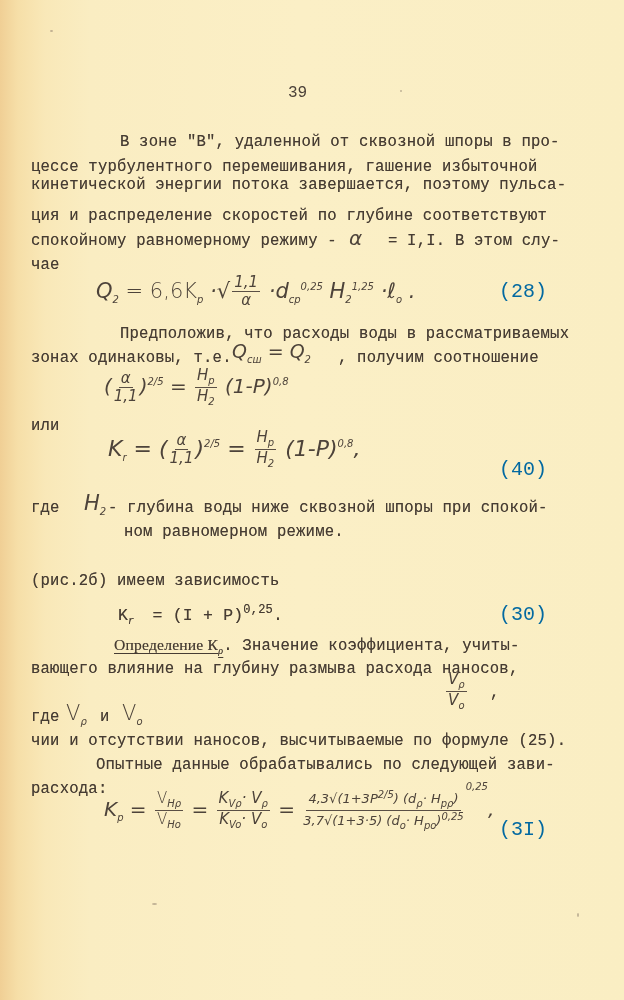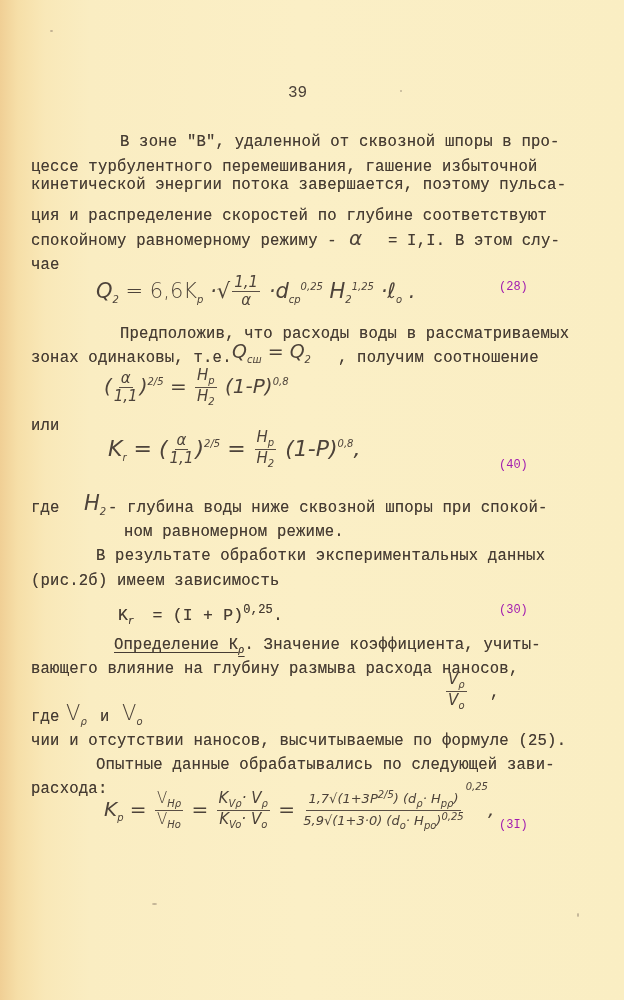--- a/index.html
+++ b/index.html
@@ -20,22 +20,22 @@
     .hw {
       position: absolute; white-space: nowrap;
       font-family: "DejaVu Sans", "Liberation Sans", sans-serif;
       font-style: italic; font-weight: 300; color: #4d433a;
       font-size: 21px;
     }
     .hw sub, .hw sup { font-size: 10px; font-style: italic; }
     .frac { display: inline-flex; flex-direction: column; align-items: center; vertical-align: middle; margin: 0 2px; line-height: 1; }
     .frac .num { border-bottom: 1px solid #5a4f45; padding: 0 2px 1px; font-size: 15px; }
     .frac .den { padding-top: 1px; font-size: 15px; }
-    .eqno { position: absolute; font-family: "Liberation Mono", monospace; font-size: 12px; color:#a21caf; }
-    .underline { text-decoration: underline; text-underline-offset: 3px; }
+    .eqno { position: absolute; font-family: "Liberation Mono", monospace; font-size: 20px; color:#0369a1; }
+    .underline { text-decoration: underline; text-underline-offset: 3px; font-family: Liberation Serif, serif; }
     .speck { position:absolute; background:#8a7a6a; border-radius:50%; opacity:.5; }
   </style>
 </head>
 <body>
 
 <div class="page">
 
   <div class="pnum">39</div>
 
   <div class="ln" style="left:120px;top:133px">В зоне "В", удаленной от сквозной шпоры в про-</div>
@@ -96,21 +96,20 @@
       </span>
     <span>(1-P)</span><sup>0,8</sup><span>,</span>
   </div>
   <div class="eqno" style="left:499px;top:458px">(40)</div>
 
   <div class="ln" style="left:31px;top:499px">где</div>
   <div class="hw" style="left:84px;top:491px;font-size:21px"><span>H</span><sub>2</sub></div>
   <div class="ln" style="left:108px;top:499px">- глубина воды ниже сквозной шпоры при спокой-</div>
   <div class="ln" style="left:124px;top:523px">ном равномерном режиме.</div>
 
-  <div class="ln" style="left:96px;top:547px">В результате обработки экспериментальных данных</div>
   <div class="ln" style="left:31px;top:572px">(рис.2б) имеем зависимость</div>
 
   <div class="ln" style="left:118px;top:603px;font-size:16.5px">
     <span>K</span><sub style="font-size:10px;font-style:italic">r</sub>
     <span style="margin-left:8px">= (I + P)</span><sup style="font-size:12px">0,25</sup><span>.</span>
   </div>
   <div class="eqno" style="left:499px;top:603px">(30)</div>
 
   <div class="ln" style="left:114px;top:636px">
     <span class="underline">Определение К</span><sub class="underline" style="font-size:10px;font-style:italic">ρ</sub><span>. Значение коэффициента, учиты-</span>
@@ -140,22 +139,22 @@
         <span class="num" style="font-style:normal"><span>V</span><sub>Hρ</sub></span>
         <span class="den" style="font-style:normal"><span>V</span><sub>Ho</sub></span>
       </span>
     <span>=</span>
     <span class="frac">
         <span class="num"><span>K</span><sub>Vρ</sub><span>· V</span><sub>ρ</sub></span>
         <span class="den"><span>K</span><sub>Vo</sub><span>· V</span><sub>o</sub></span>
       </span>
     <span>=</span>
     <span class="frac" style="font-size:13px">
-        <span class="num" style="font-size:13px"><span>1,7√(1+3P</span><sup>2/5</sup><span>)  (d</span><sub>ρ</sub><span>· H</span><sub>pρ</sub><span>)</span></span>
-        <span class="den" style="font-size:13px"><span>5,9√(1+3·0)  (d</span><sub>o</sub><span>· H</span><sub>po</sub><span>)</span><sup>0,25</sup></span>
+        <span class="num" style="font-size:13px"><span>4,3√(1+3P</span><sup>2/5</sup><span>)  (d</span><sub>ρ</sub><span>· H</span><sub>pρ</sub><span>)</span></span>
+        <span class="den" style="font-size:13px"><span>3,7√(1+3·5)  (d</span><sub>o</sub><span>· H</span><sub>po</sub><span>)</span><sup>0,25</sup></span>
       </span><sup style="position:relative;top:-18px">0,25</sup><span>,</span>
   </div>
   <div class="eqno" style="left:499px;top:818px">(3I)</div>
 
   <span class="speck" style="left:50px;top:30px;width:3px;height:2px"></span>
   <span class="speck" style="left:152px;top:903px;width:5px;height:2px"></span>
   <span class="speck" style="left:577px;top:913px;width:2px;height:4px"></span>
   <span class="speck" style="left:400px;top:90px;width:2px;height:2px"></span>
 </div>
 

